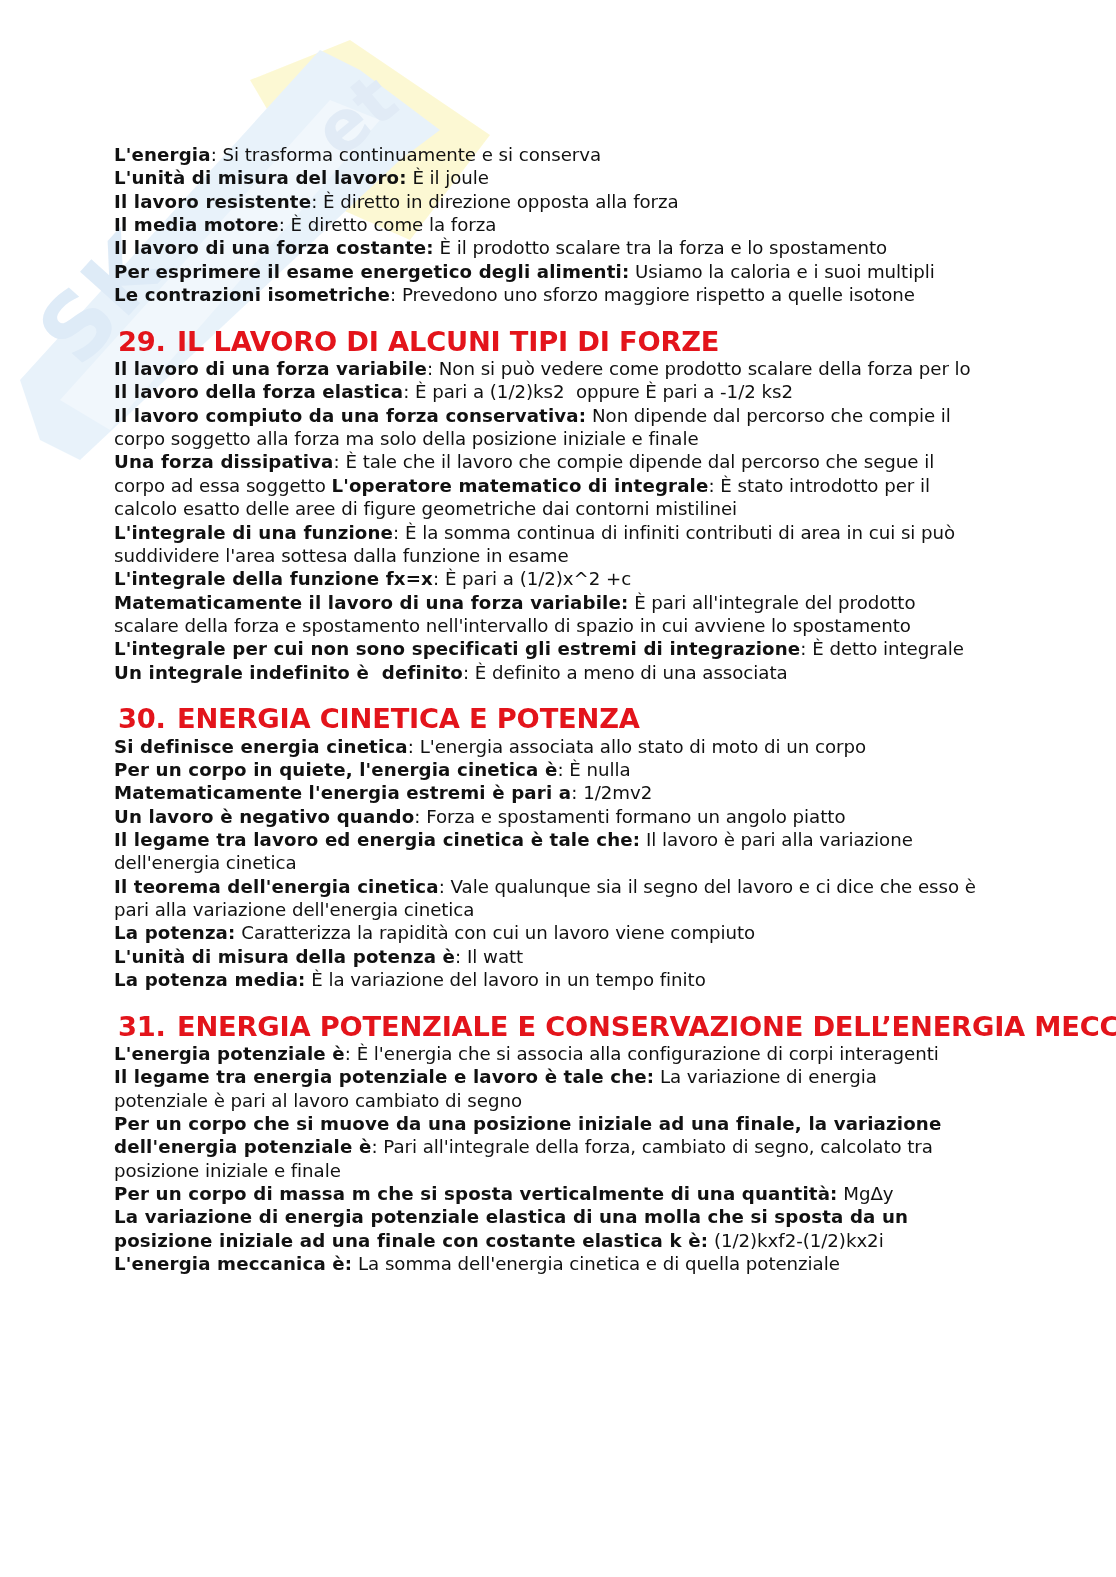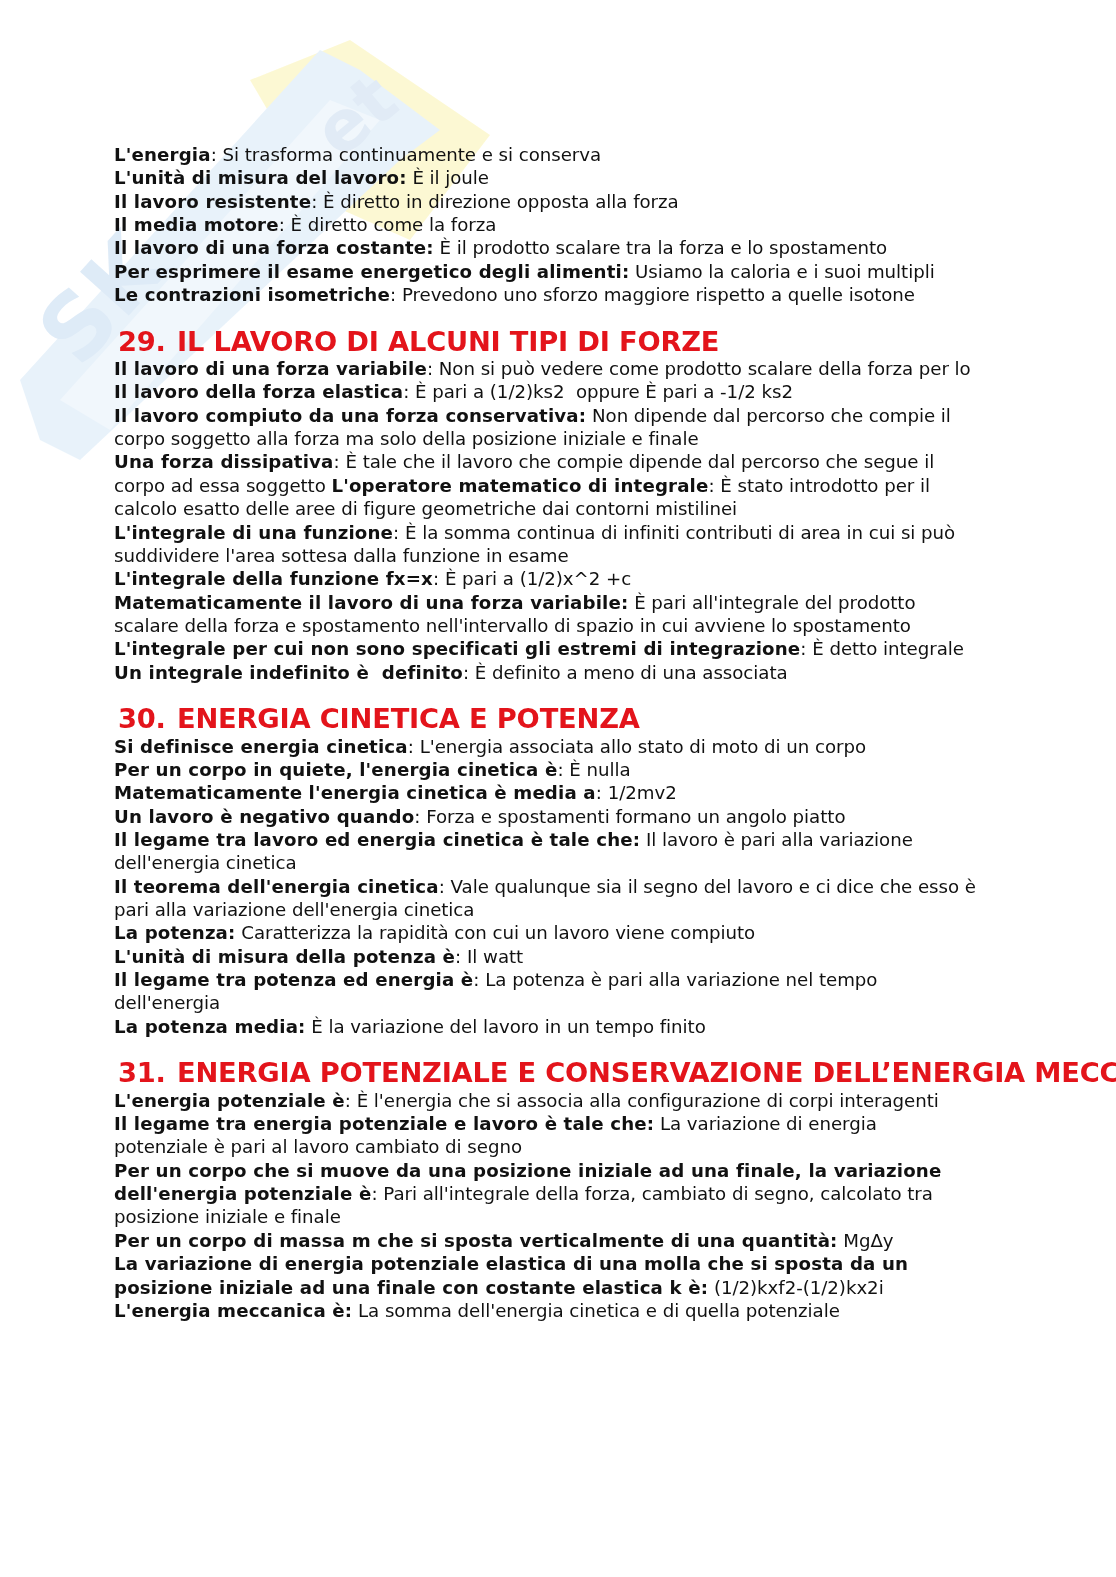--- a/index.html
+++ b/index.html
@@ -103,27 +103,26 @@
     <p class="entry"><span class="term">L'integrale della funzione fx=x</span><span>: </span><span class="def">È pari a (1/2)x^2 +c</span></p>
     <p class="entry"><span class="term">Matematicamente il lavoro di una forza variabile:</span><span> </span><span class="def">È pari all'integrale del prodotto</span><span class="line def">scalare della forza e spostamento nell'intervallo di spazio in cui avviene lo spostamento</span></p>
     <p class="entry"><span class="term">L'integrale per cui non sono specificati gli estremi di integrazione</span><span>: </span><span class="def">È detto integrale</span></p>
     <p class="entry"><span class="term" style="white-space:pre">Un integrale indefinito è  definito</span><span>: </span><span class="def">È definito a meno di una associata</span></p>
   </div>
 
   <div class="section">
     <h2 class="heading"><span class="num">30.</span><span>ENERGIA CINETICA E POTENZA</span></h2>
     <p class="entry"><span class="term">Si definisce energia cinetica</span><span>: </span><span class="def">L'energia associata allo stato di moto di un corpo</span></p>
     <p class="entry"><span class="term">Per un corpo in quiete, l'energia cinetica è</span><span>: </span><span class="def">È nulla</span></p>
-    <p class="entry"><span class="term">Matematicamente l'energia cinetica è media a</span><span>: </span><span class="def">1/2mv2</span></p>
+    <p class="entry"><span class="term">Matematicamente l'energia estremi è pari a</span><span>: </span><span class="def">1/2mv2</span></p>
     <p class="entry"><span class="term">Un lavoro è negativo quando</span><span>: </span><span class="def">Forza e spostamenti formano un angolo piatto</span></p>
     <p class="entry"><span class="term">Il legame tra lavoro ed energia cinetica è tale che:</span><span> </span><span class="def">Il lavoro è pari alla variazione</span><span class="line def">dell'energia cinetica</span></p>
     <p class="entry"><span class="term">Il teorema dell'energia cinetica</span><span>: </span><span class="def">Vale qualunque sia il segno del lavoro e ci dice che esso è</span><span class="line def">pari alla variazione dell'energia cinetica</span></p>
     <p class="entry"><span class="term">La potenza:</span><span> </span><span class="def">Caratterizza la rapidità con cui un lavoro viene compiuto</span></p>
     <p class="entry"><span class="term">L'unità di misura della potenza è</span><span>: </span><span class="def">Il watt</span></p>
-    <p class="entry"><span class="term">Il legame tra potenza ed energia è</span><span>: </span><span class="def">La potenza è pari alla variazione nel tempo</span><span class="line def">dell'energia</span></p>
     <p class="entry"><span class="term">La potenza media:</span><span> </span><span class="def">È la variazione del lavoro in un tempo finito</span></p>
   </div>
 
   <div class="section">
     <h2 class="heading"><span class="num">31.</span><span>ENERGIA POTENZIALE E CONSERVAZIONE DELL’ENERGIA MECCANICA</span></h2>
     <p class="entry"><span class="term">L'energia potenziale è</span><span>: </span><span class="def">È l'energia che si associa alla configurazione di corpi interagenti</span></p>
     <p class="entry"><span class="term">Il legame tra energia potenziale e lavoro è tale che:</span><span> </span><span class="def">La variazione di energia</span><span class="line def">potenziale è pari al lavoro cambiato di segno</span></p>
     <p class="entry"><span class="line term">Per un corpo che si muove da una posizione iniziale ad una finale, la variazione</span><span class="term">dell'energia potenziale è</span><span>: </span><span class="def">Pari all'integrale della forza, cambiato di segno, calcolato tra</span><span class="line def">posizione iniziale e finale</span></p>
     <p class="entry"><span class="term">Per un corpo di massa m che si sposta verticalmente di una quantità:</span><span> </span><span class="def">MgΔy</span></p>
     <p class="entry"><span class="line term">La variazione di energia potenziale elastica di una molla che si sposta da un</span><span class="term">posizione iniziale ad una finale con costante elastica k è:</span><span> </span><span class="def">(1/2)kxf2-(1/2)kx2i</span></p>

